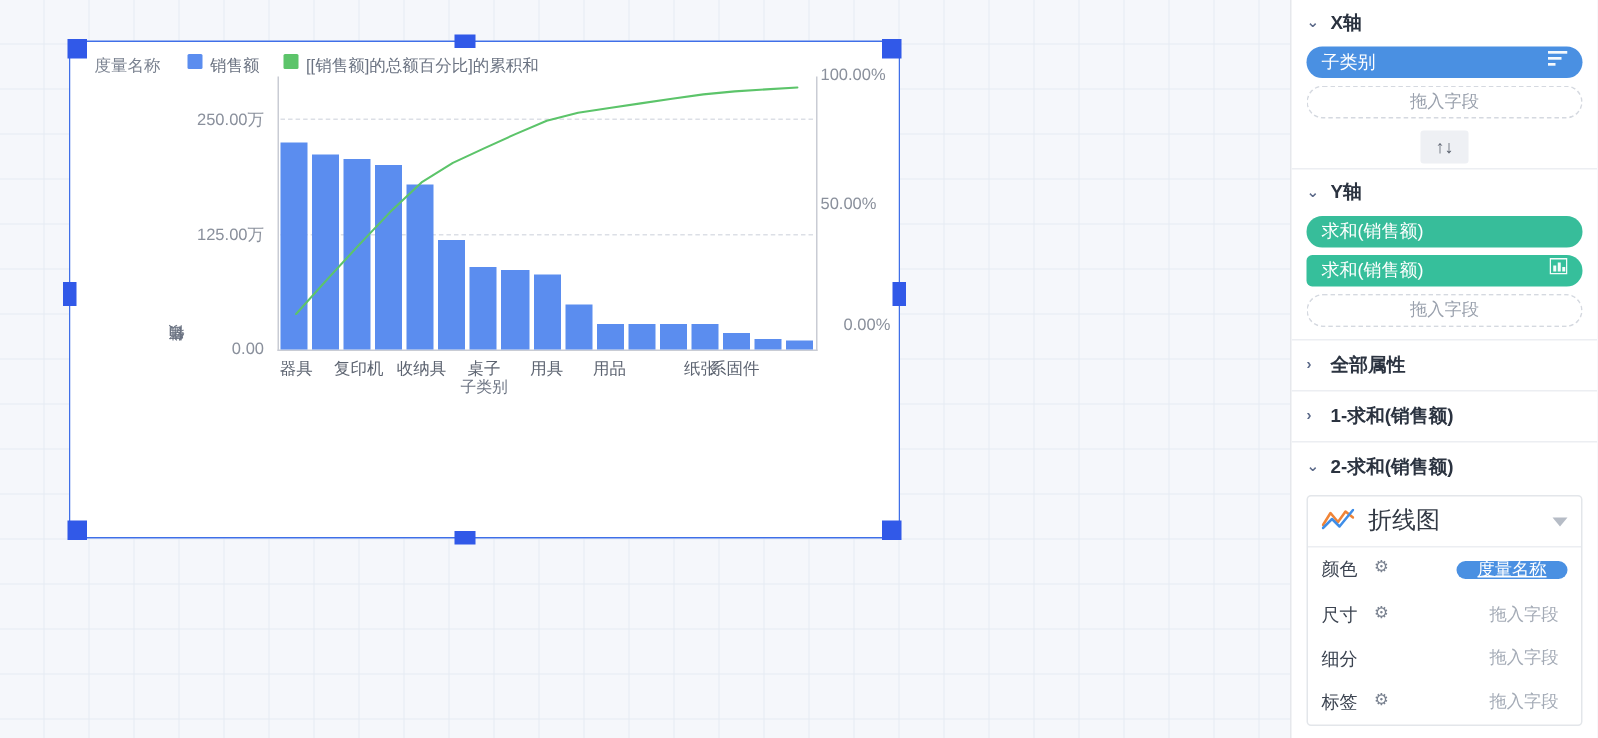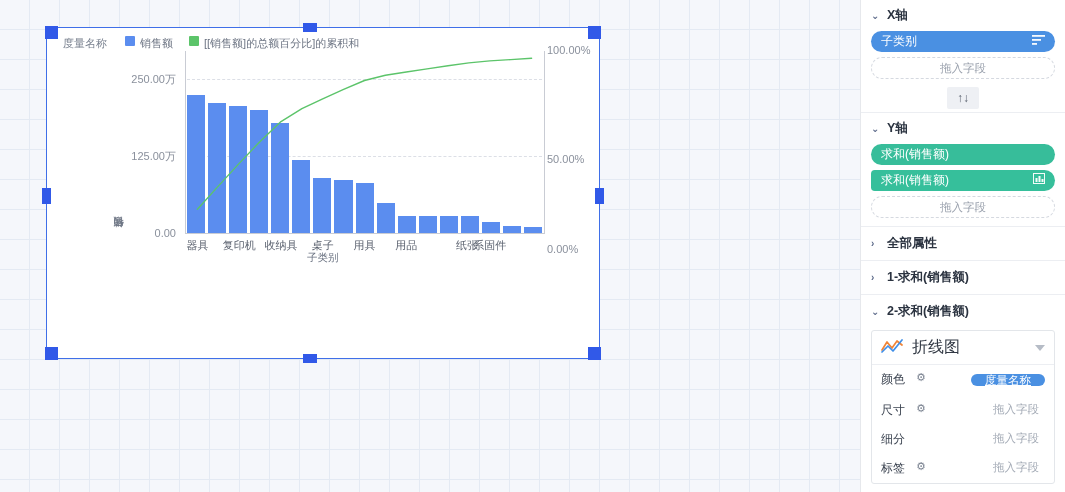--- a/index.html
+++ b/index.html
@@ -181,22 +181,22 @@
       <div class="axis-title" id="y-left-title">销售额</div>
 
       <div id="x-title">子类别</div>
 
       <div id="ticksL">
           <div class="ytick" style="top: 176px;">0.00</div>
           <div class="ytick" style="top: 98.4138px;">125.00万</div>
           <div class="ytick" style="top: 20.8276px;">250.00万</div>
         </div>
       <div id="ticksR">
-          <div class="ytickR" style="top: 192px;">0.00%</div>
-          <div class="ytickR" style="top: 102px;">50.00%</div>
+          <div class="ytickR" style="top: 160px; text-align: center;">0.00%</div>
+          <div class="ytickR" style="top: 79px;">50.00%</div>
           <div class="ytickR" style="top: -7px;">100.00%</div>
         </div>
 
       <div id="plot">
         <div class="axisline-l"></div>
         <div class="axisline-r"></div>
         <div class="axisline-b"></div>
         <div id="grid">
             <div class="gridline" style="top: 102.414px;"></div>
             <div class="gridline" style="top: 24.8276px;"></div>

